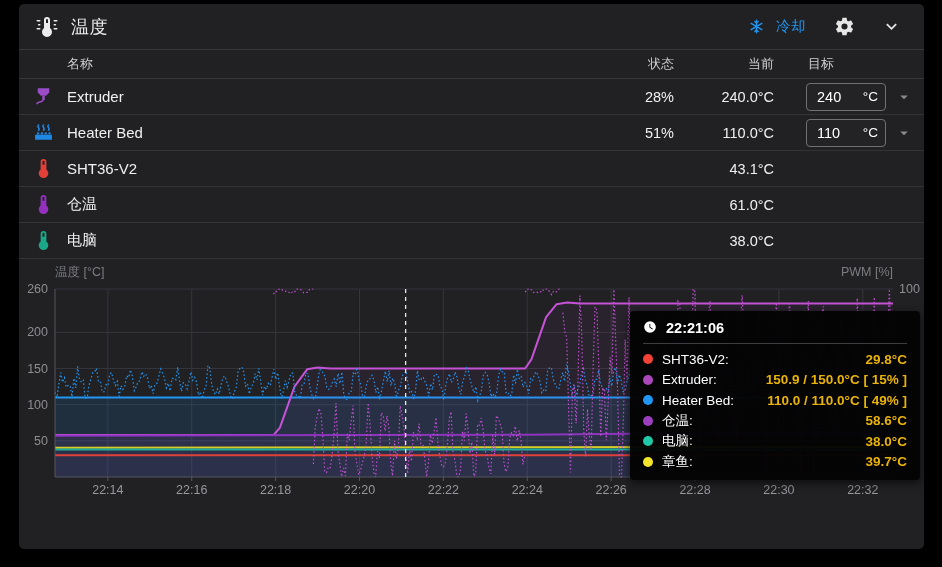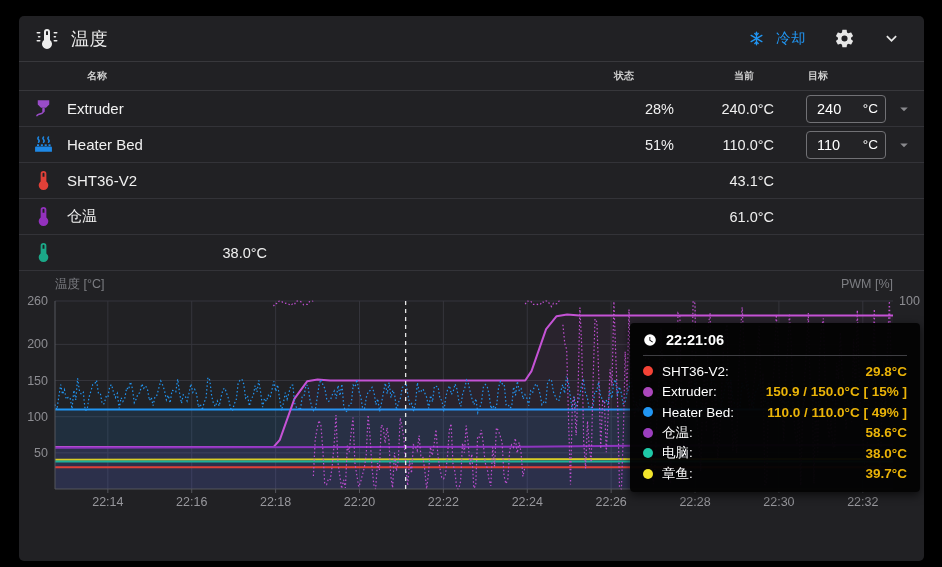--- a/index.html
+++ b/index.html
@@ -1,18 +1,18 @@
 <!DOCTYPE html>
 <html><head>
 <meta charset="utf-8">
 <style>
   * { margin:0; padding:0; box-sizing:border-box; }
   html,body { width:942px; height:567px; background:#000; overflow:hidden;
     font-family:"Liberation Sans","DejaVu Sans",sans-serif; }
-  .card { position:absolute; left:19px; top:16px; width:905px; height:545px;
+  .card { position:absolute; left:19px; top:4px; width:905px; height:545px;
     background:#212124; border-radius:5px; overflow:hidden; }
 
   
   .card-header { height:46px; display:flex; align-items:center; padding:0 16px;
     border-bottom:1px solid #38383c; }
   .card-title-icon { width:24px; height:24px; color:#ececec; }
   .card-title { font-size:18px; font-weight:500; color:#ececec; margin-left:12px; letter-spacing:.5px; }
   .header-spacer { flex:1; }
   .cooldown-btn { display:flex; align-items:center; gap:12px; background:none; border:none;
     color:#2196f3; font-size:14.5px; font-weight:500; cursor:pointer; letter-spacing:.5px;
@@ -24,40 +24,40 @@
 
   
   .thead { display:flex; align-items:center; height:29px; border-bottom:1px solid #37373b; }
   .trow { display:flex; align-items:center; height:36px; border-bottom:1px solid #333338; }
   .cell { display:flex; align-items:center; }
   .icon-cell { width:48px; justify-content:center; }
   .name-cell { flex:1; font-size:15px; color:#f0f0f0; }
   .state-cell { width:100px; justify-content:flex-end; font-size:14.5px; color:#f0f0f0; }
   .current-cell { width:100px; justify-content:flex-end; font-size:14.5px; color:#f0f0f0; }
   .target-cell { width:150px; padding-left:32px; }
-  .h-label { font-size:10px; font-weight:bold; color:#cfcfcf;margin-left:20px; }
+  .h-label { font-size:13px; font-weight:normal; color:#cfcfcf; }
   .thead .name-cell { padding-left:48px; }
   .thead .target-cell { padding-left:34px; }
   .sicon { width:23px; height:23px; display:inline-flex; }
   .sicon svg { width:100%; height:100%; }
   .target-input { width:80px; height:28px; border:1px solid #717175; border-radius:4px;
     display:flex; align-items:center; padding:0 7px 0 10px; cursor:text; background:#232326; }
   .tval { flex:1; font-size:14.5px; color:#fff; }
   .tunit { font-size:13.5px; color:#fff; }
   .preset-caret { margin-left:9px; display:inline-flex; cursor:pointer; color:#8a8a8e; }
   .preset-caret svg { width:18px; height:18px; fill:currentColor; }
   .hidden { visibility:hidden; }
 
   
   .chart-wrap { position:relative; height:255px; }
   #chart-svg { display:block; }
   .tooltip { position:absolute; left:611px; top:52px; width:290px;
     background:rgba(3,3,3,.97); border-radius:4px; padding:9px 13px 8px 13px;
     box-shadow:0 3px 10px rgba(0,0,0,.65); z-index:5; }
-  .tt-time { display:flex; align-items:center; gap:9px; color:#fff; font-size:14.5px;
+  .tt-time { display:flex; gap:9px; color:#fff; font-size:14.5px;
     font-weight:bold; padding-bottom:7px; border-bottom:1px solid #3e3e42; }
   .tt-time svg { width:14px; height:14px; fill:#fff; }
   .tt-row { display:flex; align-items:center; gap:9px; height:20.5px; }
   .tt-rows { padding-top:5px; }
   .tt-dot { width:10px; height:10px; border-radius:50%; flex:none; }
   .tt-label { font-size:13.5px; color:#fff; }
   .tt-val { margin-left:auto; font-size:13.5px; font-weight:bold; color:#eab308; white-space:nowrap; }
 </style>
 </head>
 <body>
@@ -216,20 +216,21 @@
   </div>
 
   <div class="trow">
     <div class="cell icon-cell">
           <span class="sicon" style="color: rgb(27, 168, 136);">
             <svg viewBox="0 0 24 24" fill="currentColor">
               <path d="M15,13V5A3,3 0 0,0 12,2A3,3 0 0,0 9,5V13A5,5 0 1,0 15,13M12,4A1,1 0 0,1 13,5V8H11V5A1,1 0 0,1 12,4Z"></path>
             </svg>
           </span>
         </div>
+    <div class="cell name-cell">电脑</div>
     <div class="cell state-cell"></div>
     <div class="cell current-cell">38.0°C</div>
     <div class="cell target-cell">
       <div class="target-input hidden">
         <span class="tval"></span>
         <span class="tunit"></span>
       </div>
       <span class="preset-caret hidden">
         <svg viewBox="0 0 24 24">
               <path d="M7,10L12,15L17,10H7Z"></path>

